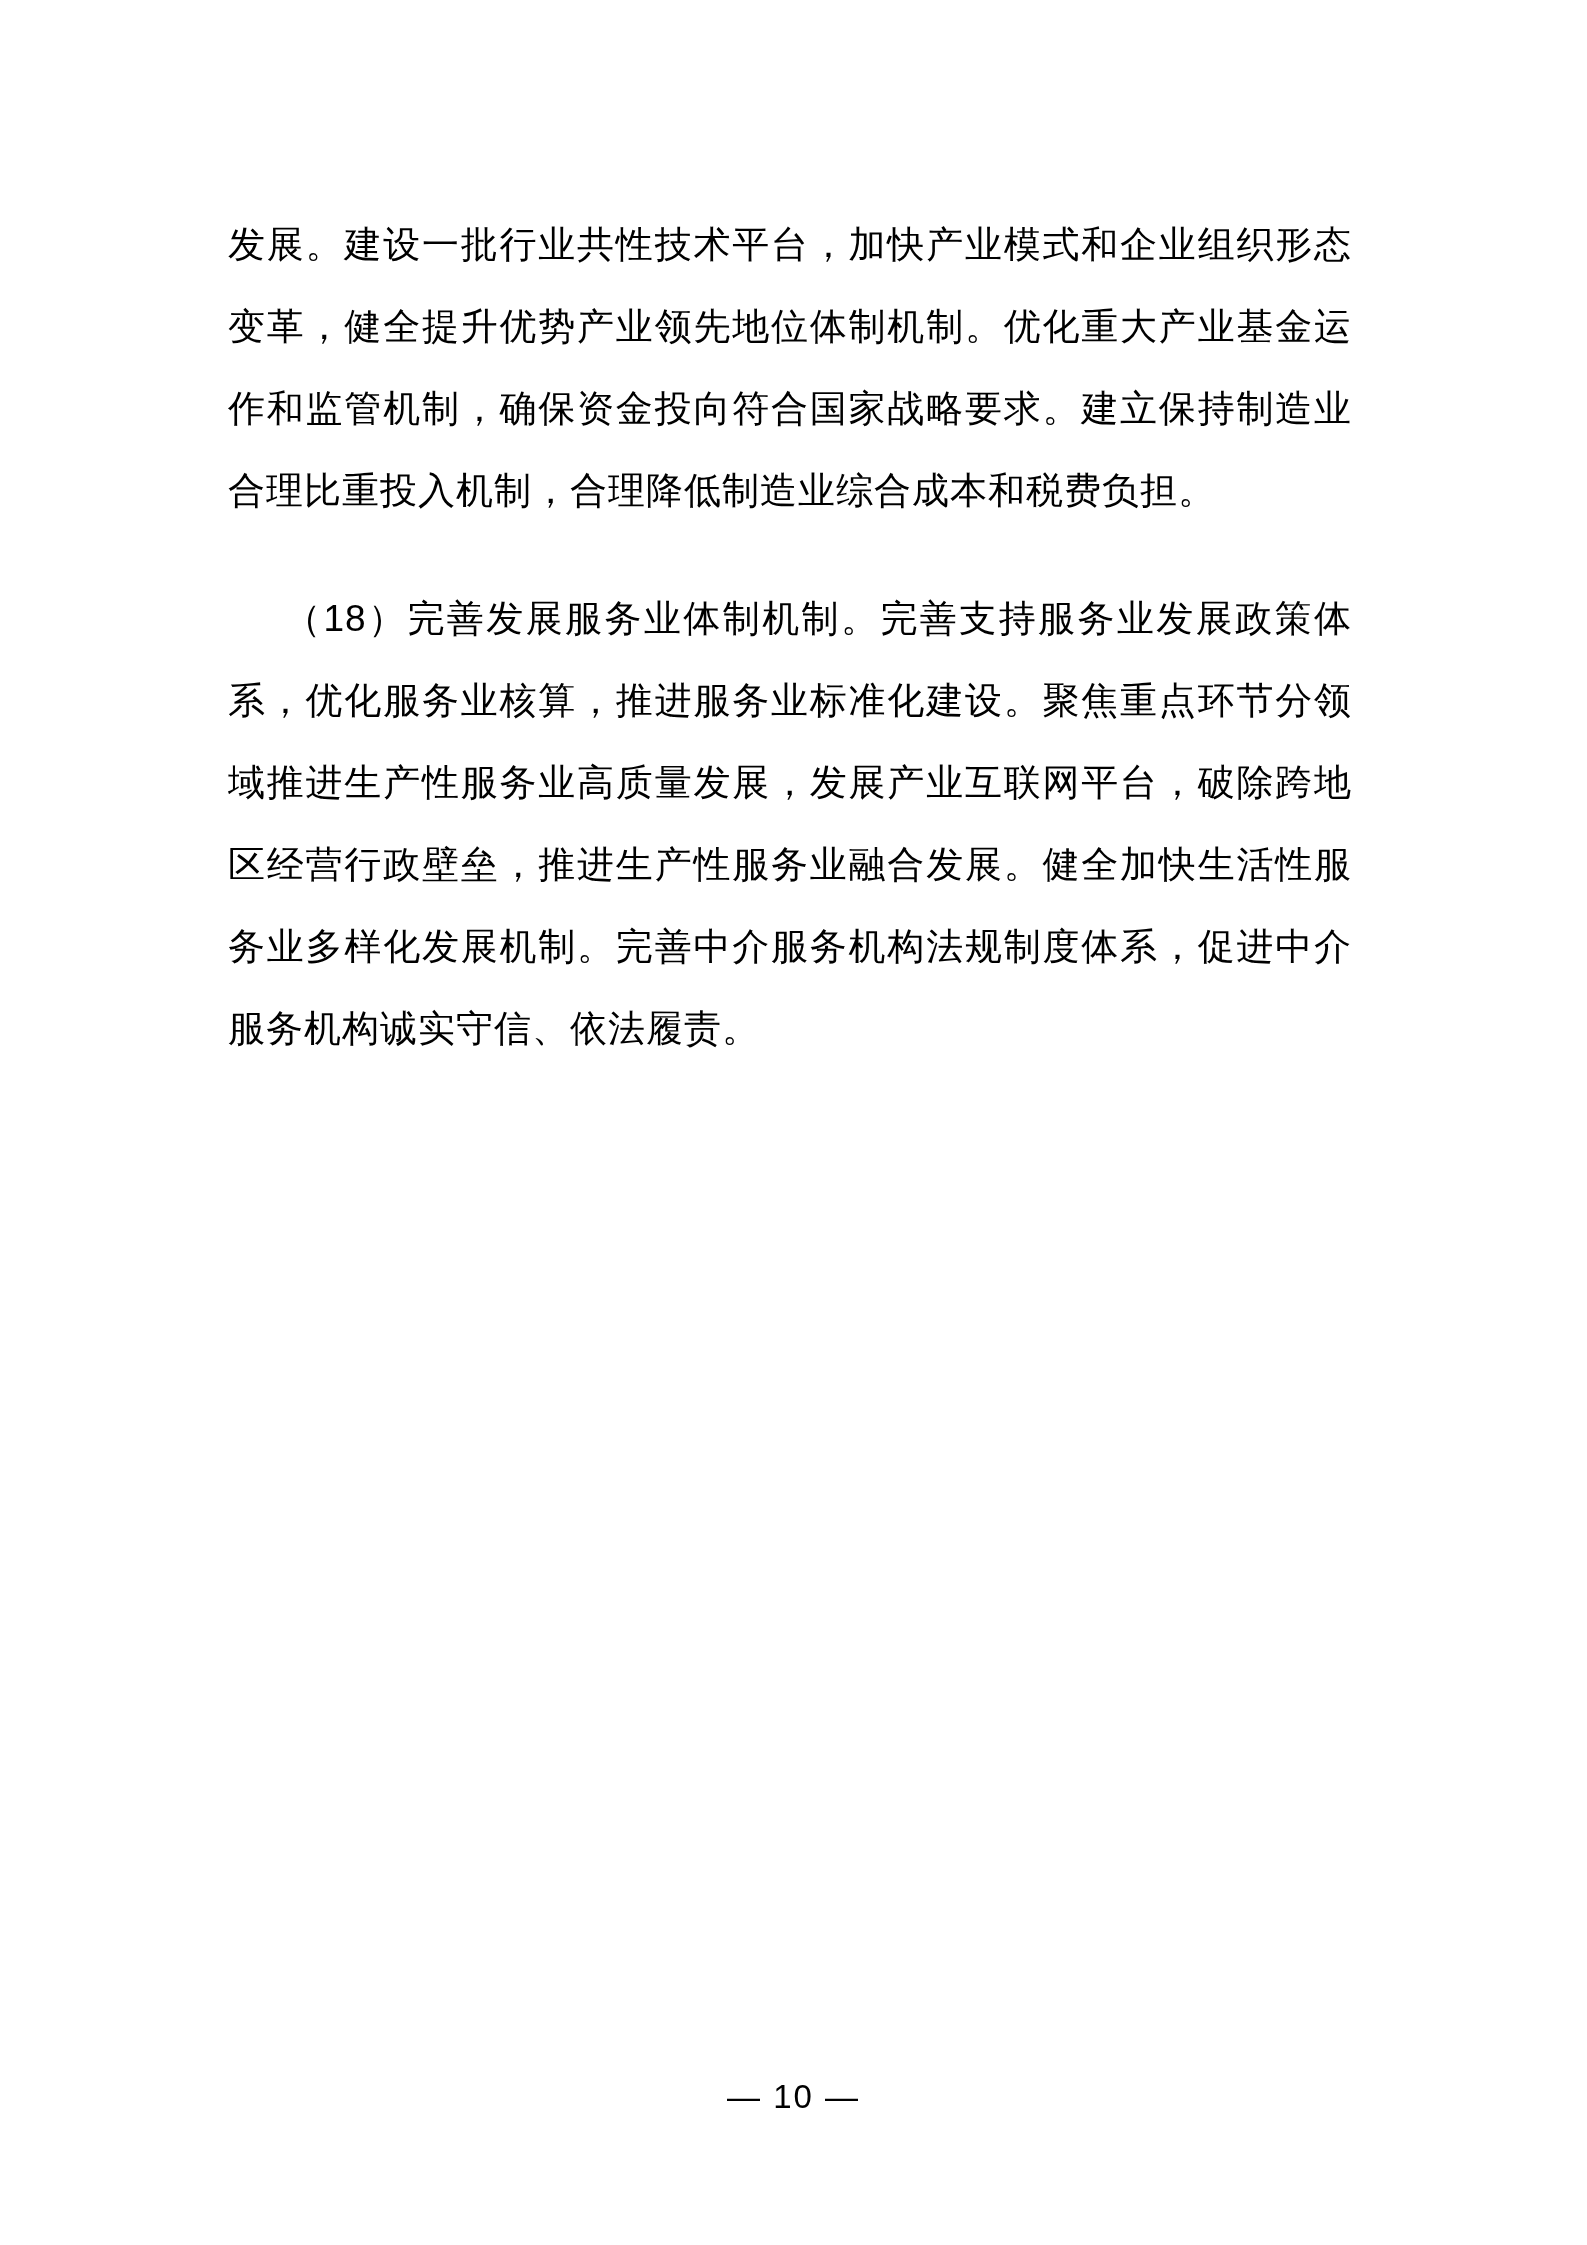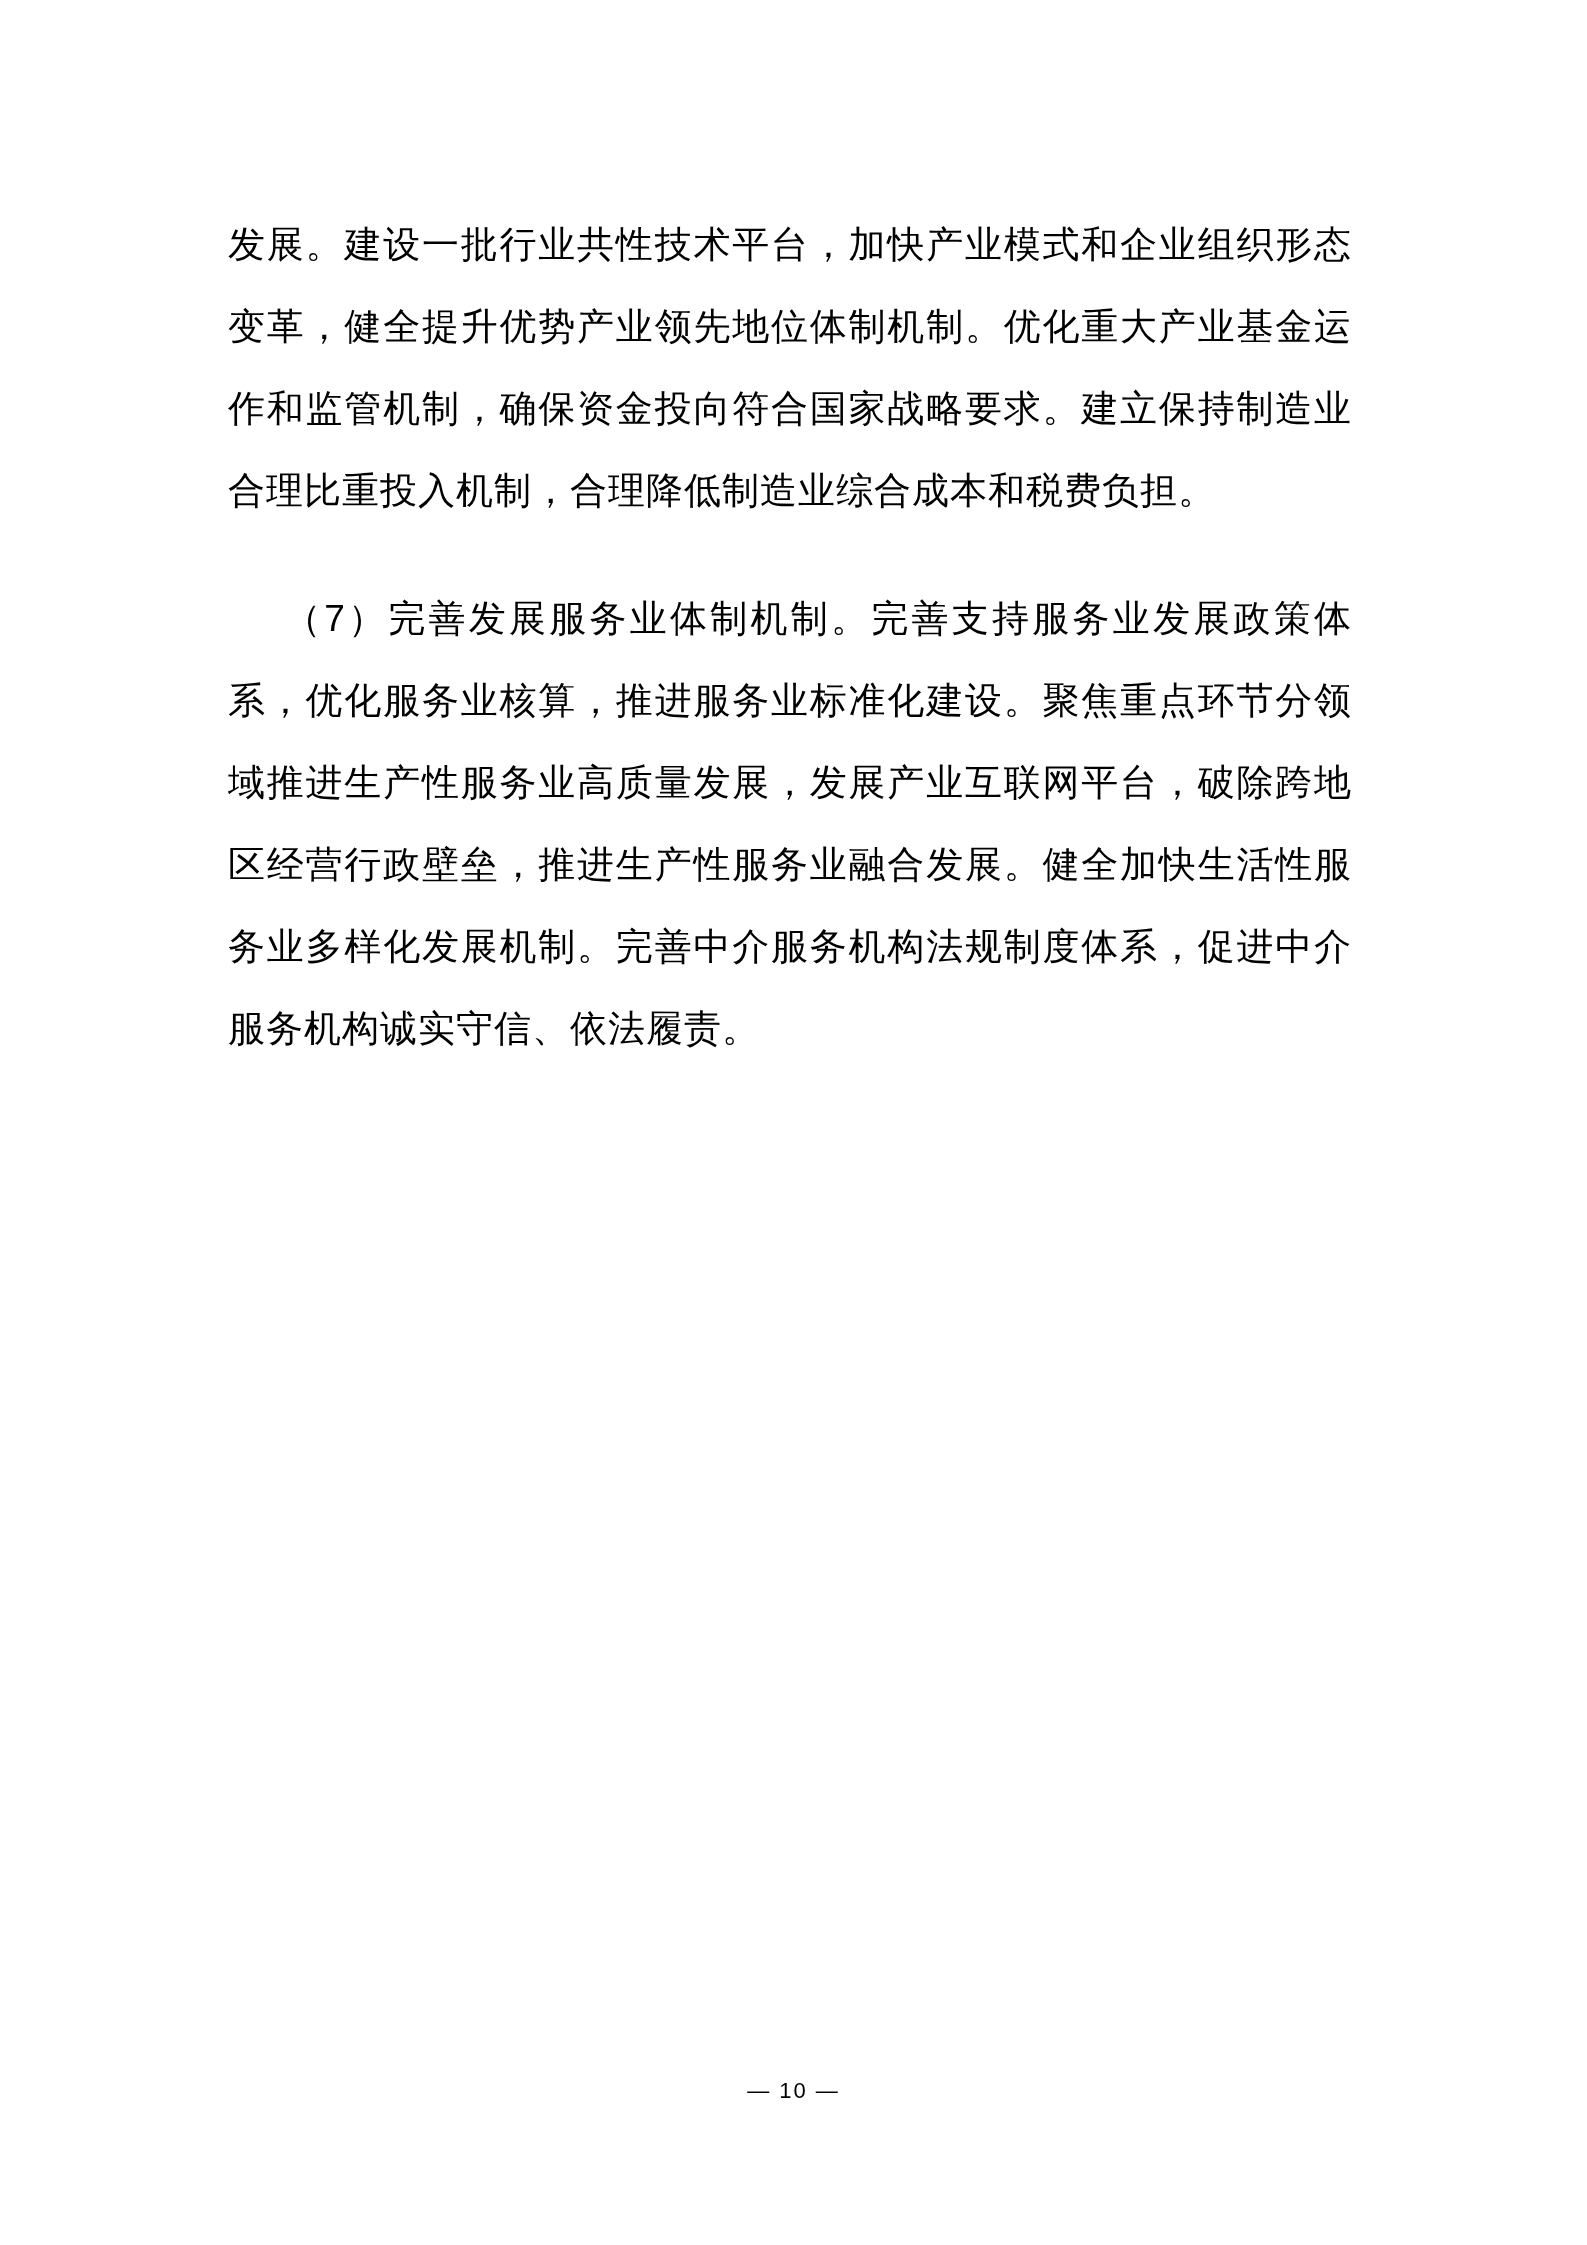--- a/index.html
+++ b/index.html
@@ -41,27 +41,27 @@
   }
   .para.indent {
     text-indent: 56px;
   }
   .footer {
     position: absolute;
     left: 0;
     width: 1587px;
     top: 2078px;
     text-align: center;
-    font-size: 22px;
+    font-size: 33px;
     letter-spacing: 2px;
     color: #000000;
   }
 </style>
 </head>
 <body>
 
 <div class="page">
   <div class="content">
     <p class="para">发展。建设一批行业共性技术平台，加快产业模式和企业组织形态变革，健全提升优势产业领先地位体制机制。优化重大产业基金运作和监管机制，确保资金投向符合国家战略要求。建立保持制造业合理比重投入机制，合理降低制造业综合成本和税费负担。</p>
-    <p class="para indent">（7）完善发展服务业体制机制。完善支持服务业发展政策体系，优化服务业核算，推进服务业标准化建设。聚焦重点环节分领域推进生产性服务业高质量发展，发展产业互联网平台，破除跨地区经营行政壁垒，推进生产性服务业融合发展。健全加快生活性服务业多样化发展机制。完善中介服务机构法规制度体系，促进中介服务机构诚实守信、依法履责。</p>
+    <p class="para indent">（18）完善发展服务业体制机制。完善支持服务业发展政策体系，优化服务业核算，推进服务业标准化建设。聚焦重点环节分领域推进生产性服务业高质量发展，发展产业互联网平台，破除跨地区经营行政壁垒，推进生产性服务业融合发展。健全加快生活性服务业多样化发展机制。完善中介服务机构法规制度体系，促进中介服务机构诚实守信、依法履责。</p>
   </div>
   <div class="footer">— 10 —</div>
 </div>
 
 </body></html>

